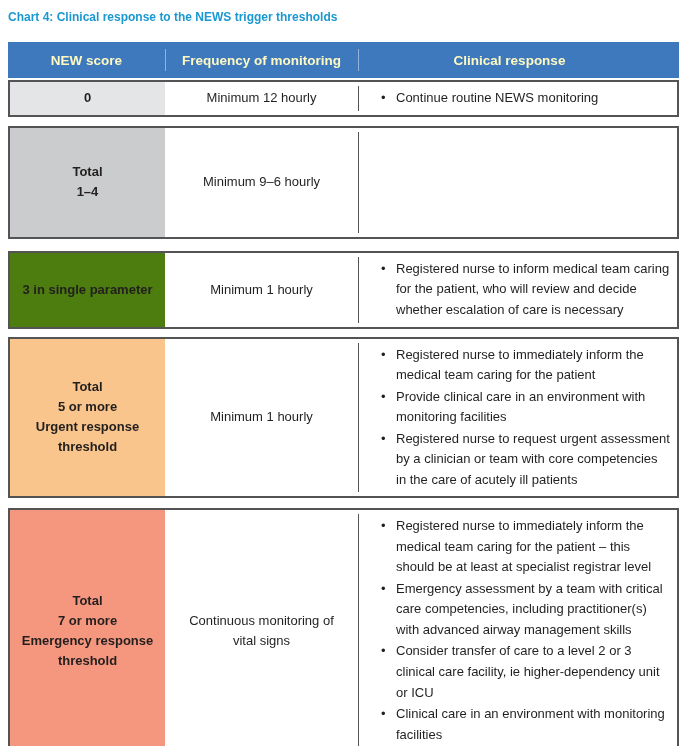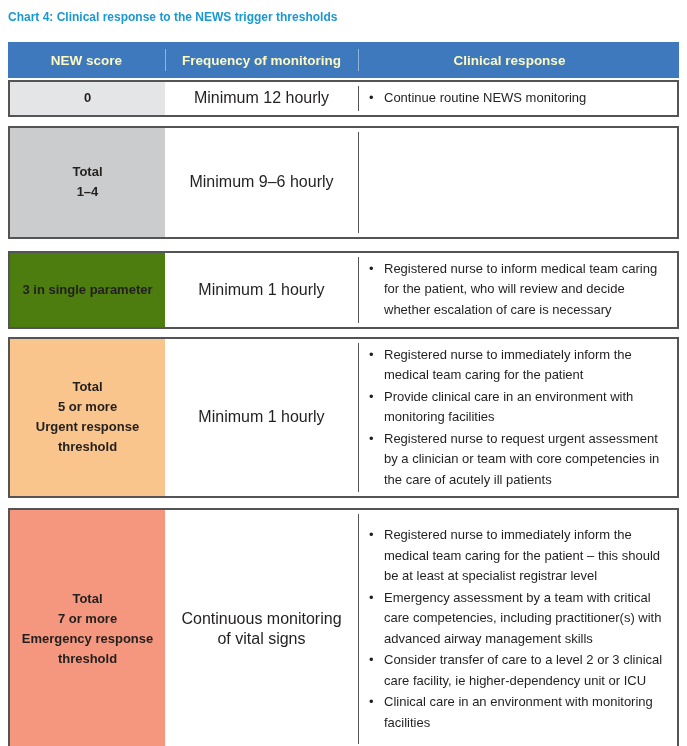--- a/index.html
+++ b/index.html
@@ -69,34 +69,34 @@
     font-size:13px;
     padding:4px 8px;
   }
   .score-line{line-height:20px;}
   .freq-cell{
     width:193px;
     display:flex;
     align-items:center;
     justify-content:center;
     text-align:center;
-    font-size:16px;
+    font-size:13px;
     line-height:20px;
     padding:4px 14px;
   }
   .col-divider{
     position:absolute;
     left:348px;top:4px;bottom:4px;width:1px;
     background:var(--border);
   }
   .response-cell{
     flex:1;
     display:flex;
     align-items:center;
-    padding:5px 6px 5px 6px;
+    padding:5px 6px 5px 18px;
   }
   .response-cell ul{
     margin:0;padding:0;list-style:none;
     font-size:13px;
     line-height:1.58;
   }
   .response-cell li{
     position:relative;
     padding-left:20px;
     margin:1px 0;

